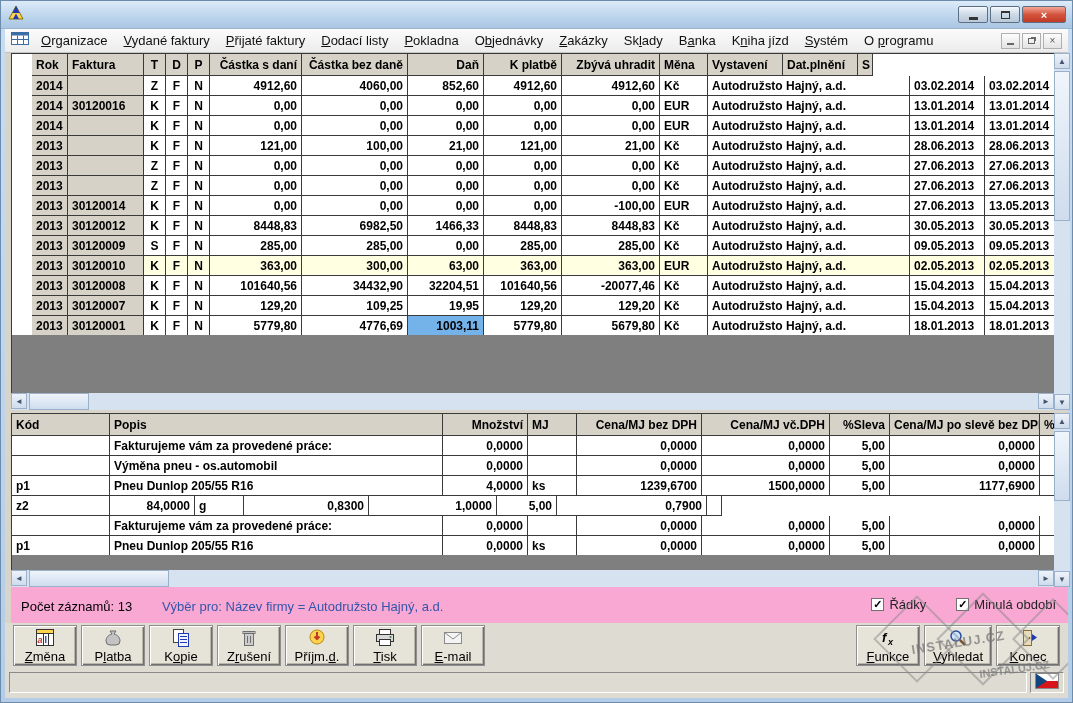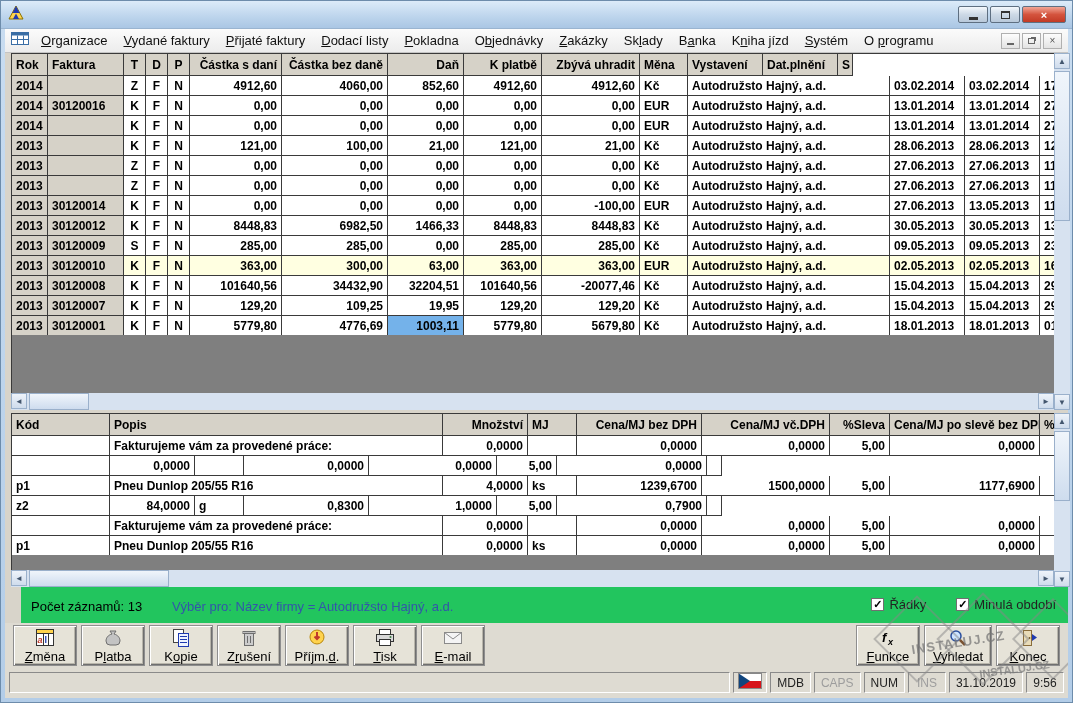--- a/index.html
+++ b/index.html
@@ -48,21 +48,21 @@
   .hscroll { position:absolute; left:6px; width:1043px; height:17px; display:flex; background:#d7e2f0; }
   .vscroll { position:absolute; left:1049px; width:16px; display:flex; flex-direction:column; background:#d7e2f0; }
   .sbtn { flex:none; width:16px; height:16px; background:linear-gradient(#eef3fa,#cfdcec); border:1px solid #9ab0cb;
           color:#43566e; font-size:8px; line-height:15px; text-align:center; }
   .strack { position:relative; flex:1; }
   .sthumb { position:absolute; background:linear-gradient(#f0f5fb,#cedcee); border:1px solid #9ab0cb; }
   .hthumb { top:0; bottom:0; left:2px; }
   .vthumb { left:0; right:0; top:2px; }
 
   
-  .statusline { position:absolute; left:16px; right:0; height:36px; background:#22c55e; padding:12px 0 0 10px; font-size:13px; }
+  .statusline { position:absolute; left:6px; right:0; height:36px; background:#f9a8d4; padding:12px 0 0 10px; font-size:13px; }
   .statusline .count { color:#000; }
   .statusline .filter { margin-left:26px; }
   .checks { position:absolute; right:12px; top:10px; display:flex; gap:30px; }
   .check { display:flex; align-items:center; gap:5px; font-size:13px; color:#222; }
   .box { width:13px; height:13px; background:#fff; border:1px solid #707070; font-size:11px; line-height:11px; text-align:center; color:#000; font-weight:bold; }
 
   
   .toolbar { position:absolute; left:0; right:0; height:46px; background:#dedbd2; display:flex; align-items:flex-start; padding:2px 8px 0 8px; gap:4px; }
   .tbtn { min-width:64px; height:41px; background:#e6e3d8; border:1px solid #8e8e8e;
           box-shadow:inset 1px 1px 0 #ffffff, inset -1px -1px 0 #6f6f6f, inset -2px -2px 0 #b8b5ab;
@@ -147,21 +147,21 @@
             <span class="glyph-rest"></span>
           </div>
         <div class="mbtn">
             <span>×</span>
           </div>
       </div>
     </div>
 
     <div class="client">
 
-      <div class="grid" id="grid1" style="top:0;">
+      <div class="grid" id="grid1" style="top:0;padding-left:20px;">
           <div class="grow ghead">
             <div class="gcell" style="width: 36px;">Rok</div>
             <div class="gcell" style="width: 76px;">Faktura</div>
             <div class="gcell c" style="width: 22px;">T</div>
             <div class="gcell c" style="width: 22px;">D</div>
             <div class="gcell c" style="width: 22px;">P</div>
             <div class="gcell r" style="width: 92px;">Částka s daní</div>
             <div class="gcell r" style="width: 106px;">Částka bez daně</div>
             <div class="gcell r" style="width: 76px;">Daň</div>
             <div class="gcell r" style="width: 78px;">K platbě</div>
@@ -429,20 +429,21 @@
             <div class="gcell r" style="width: 85px;">0,0000</div>
             <div class="gcell" style="width: 49px;"></div>
             <div class="gcell r" style="width: 125px;">0,0000</div>
             <div class="gcell r" style="width: 128px;">0,0000</div>
             <div class="gcell r" style="width: 60px;">5,00</div>
             <div class="gcell r" style="width: 150px;">0,0000</div>
             <div class="gcell" style="width: 15px;"></div>
           </div>
           <div class="grow">
             <div class="gcell" style="width: 98px;"></div>
+            <div class="gcell" style="width: 333px;">Výměna pneu - os.automobil</div>
             <div class="gcell r" style="width: 85px;">0,0000</div>
             <div class="gcell" style="width: 49px;"></div>
             <div class="gcell r" style="width: 125px;">0,0000</div>
             <div class="gcell r" style="width: 128px;">0,0000</div>
             <div class="gcell r" style="width: 60px;">5,00</div>
             <div class="gcell r" style="width: 150px;">0,0000</div>
             <div class="gcell" style="width: 15px;"></div>
           </div>
           <div class="grow">
             <div class="gcell" style="width: 98px;">p1</div>
@@ -635,28 +636,20 @@
         <div class="panel flagp">
           <span>
             <svg width="24" height="16" viewBox="0 0 24 16">
               <rect width="24" height="8" fill="#fff"></rect>
               <rect y="8" width="24" height="8" fill="#d7141a"></rect>
               <path d="M0 0 L12 8 L0 16 Z" fill="#11457e"></path>
               <rect x="0.5" y="0.5" width="23" height="15" fill="none" stroke="#888"></rect>
             </svg>
           </span>
         </div>
-        <div id="sb-panels" style="display:flex; gap:3px;">
-            <div class="panel" style="min-width: 38px;">MDB</div>
-            <div class="panel dim" style="min-width: 38px;">CAPS</div>
-            <div class="panel" style="min-width: 38px;">NUM</div>
-            <div class="panel dim" style="min-width: 38px;">INS</div>
-            <div class="panel" style="min-width: 38px;">31.10.2019</div>
-            <div class="panel" style="min-width: 38px;">9:56</div>
-          </div>
       </div>
 
       <div class="watermark">
         <div class="wm-d" style="right:120px; bottom:28px; width:62px; height:62px;"></div>
         <div class="wm-d" style="right:52px; bottom:26px; width:66px; height:66px;"></div>
         <div class="wm-d" style="right:-14px; bottom:30px; width:58px; height:58px;"></div>
         <span class="wm-text" style="right:62px; bottom:48px;">INSTALUJ.CZ</span>
         <span class="wm-text2" style="right:18px; bottom:23px;">INSTALUJ.CZ</span>
       </div>
 

